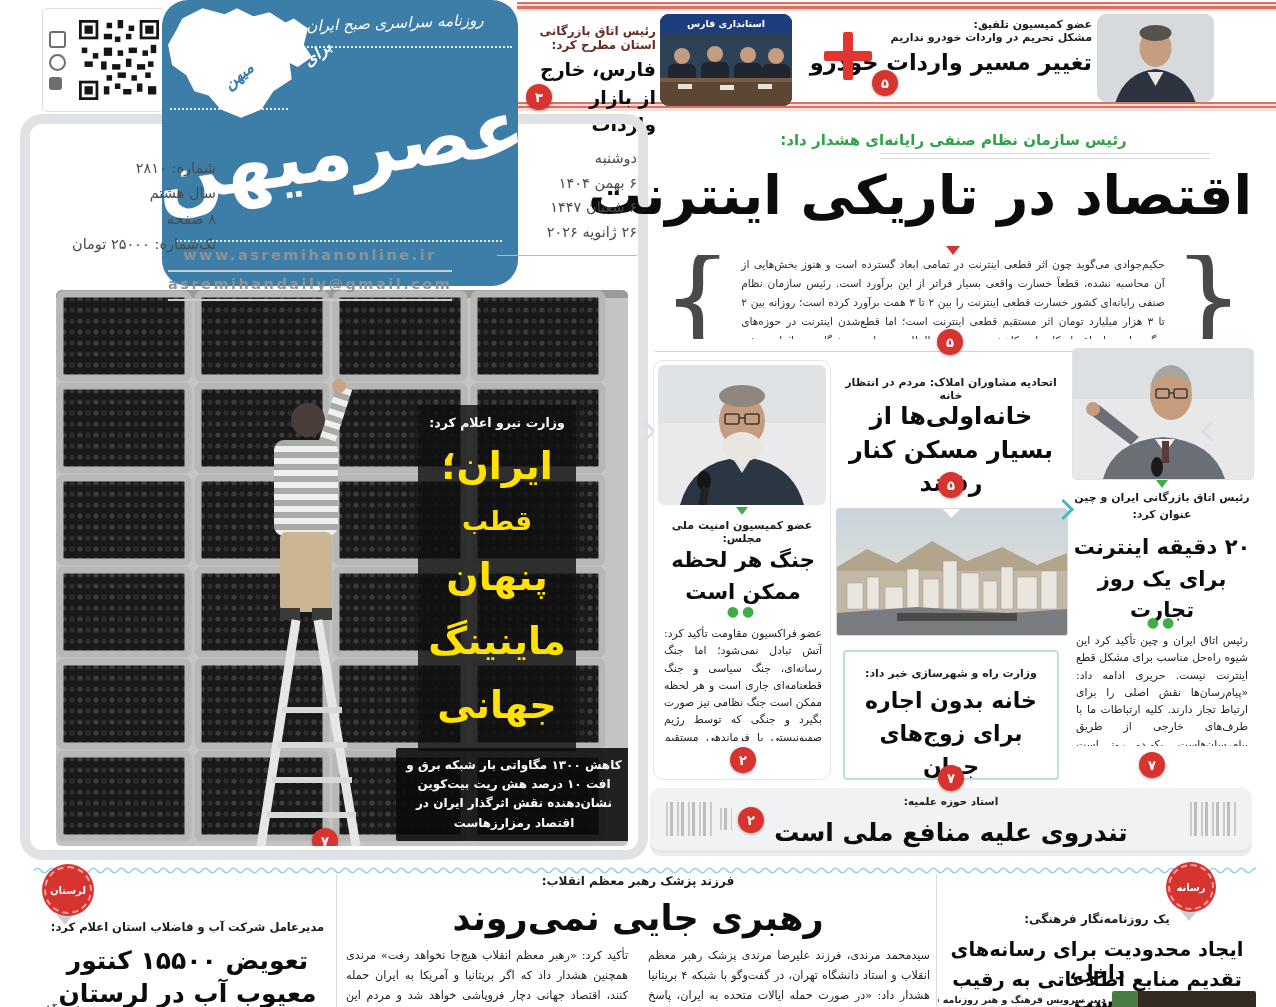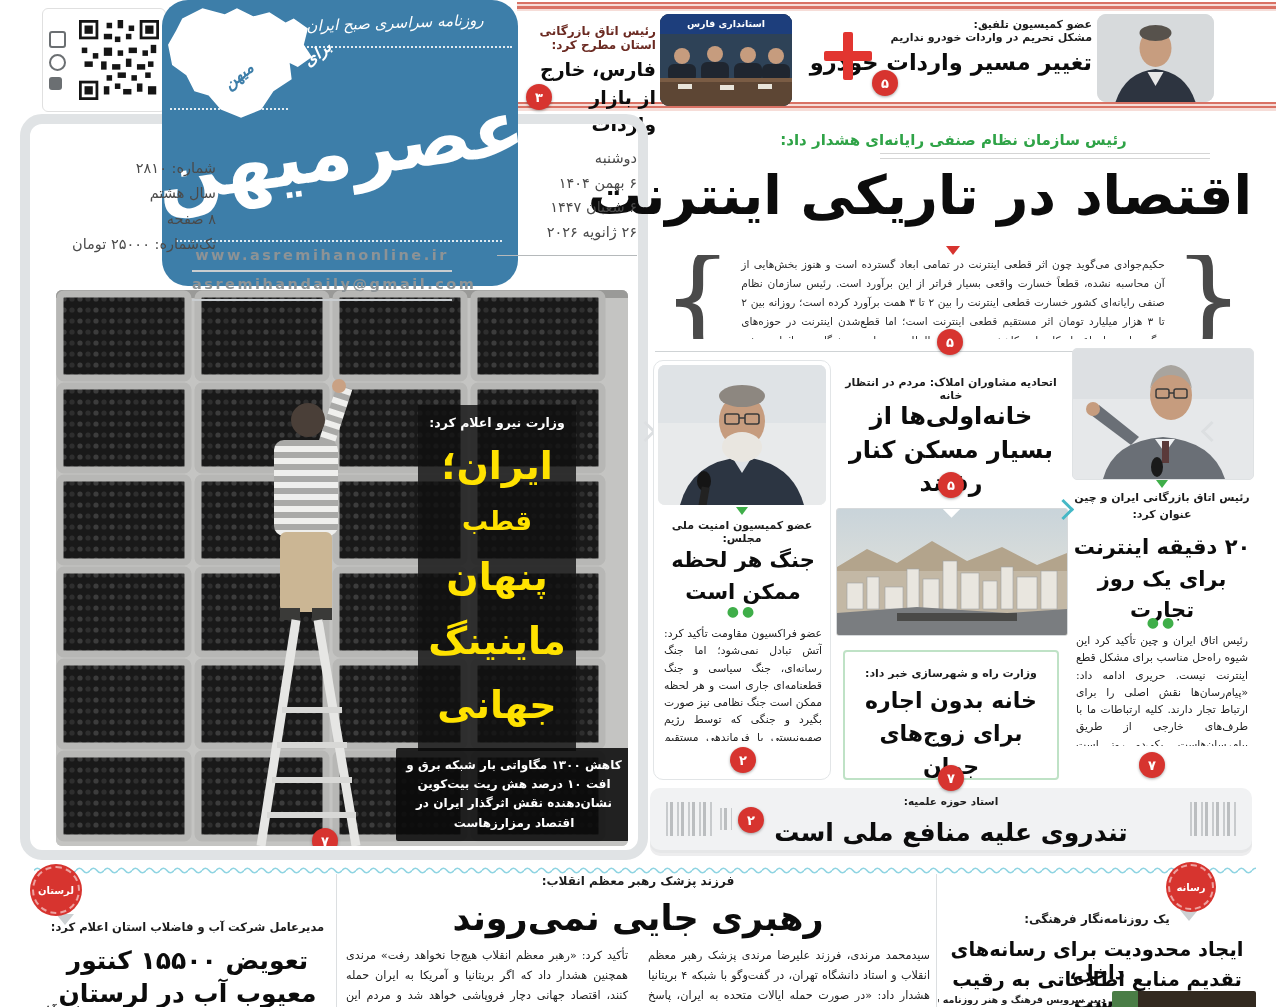--- a/index.html
+++ b/index.html
@@ -26,21 +26,21 @@
   .chev-teal{border-color:#45b8c6;}
   .dotl{position:absolute;border-top:2px dotted rgba(255,255,255,.85);}
   .vline{position:absolute;width:1px;background:#dcdfe1;}
   .brace{font-size:112px;line-height:84px;color:#4a4a4a;}
   .frame{position:absolute;border:10px solid #e0e3e5;border-radius:22px;box-sizing:border-box;background:transparent;}
   .photo{position:absolute;overflow:hidden;border-radius:9px;}
   .media-photo{background:linear-gradient(90deg,#4a7d46 0 26px,#332a20 26px);}
   .notch{position:absolute;width:12px;height:12px;background:#fff;transform:rotate(45deg);
          border-left:1px solid #d6d9db;border-top:1px solid #d6d9db;}
   .urlline{height:27px;border-bottom:2px solid #c9cdd0;color:#8d9396;font-weight:700;font-size:14.5px;
-           letter-spacing:2.5px;text-align:center;direction:ltr;line-height:25px;margin-left:24px;}
+           letter-spacing:2.5px;text-align:center;direction:ltr;line-height:25px;}
 </style>
 </head>
 <body>
 
 <div class="page">
 
   <div class="stripes" style="left:517px;top:2px;width:759px;height:9px;"></div>
   <div class="stripes" style="left:517px;top:102px;width:759px;height:9px;"></div>
 
   <div class="photo" style="left:1097px;top:14px;width:117px;height:88px;background:#d7dadc;">
@@ -377,21 +377,21 @@
         <path d="M0 5.5 Q3.5 1 7 5.5 Q10.5 10 14 5.5" fill="none" stroke="#8fd4e2" stroke-width="1.6"></path>
       </pattern>
         </defs>
       <rect width="1222" height="9" fill="url(#wave)"></rect>
     </svg>
   </div>
 
   <div class="vline" style="left:336px;top:874px;height:133px;"></div>
   <div class="vline" style="left:936px;top:874px;height:133px;"></div>
 
-  <div class="badge" style="left:32px;top:866px;width:44px;height:44px;">لرستان</div>
+  <div class="badge" style="left:44px;top:866px;width:44px;height:44px;">لرستان</div>
   <div class="tri tri-gray" style="left:56px;top:914px;"></div>
   <div class="abs c kckr" style="left:40px;top:920px;width:295px;font-size:11.5px;">مدیرعامل شرکت آب و فاضلاب استان اعلام کرد:</div>
   <div class="abs c hdl" style="left:40px;top:936px;width:295px;font-size:25px;line-height:1.32;">تعویض ۱۵۵۰۰ کنتور معیوب آب در لرستان</div>
   <div class="abs" style="left:40px;top:999px;width:290px;text-align:left;direction:rtl;">
     
     <span style="font-size:10.5px;font-weight:700;font-style:italic;color:#222;">نسرین بیرانوند | عصرمیهن | خرم‌آباد</span>
   </div>
 
   <div class="abs c kckr" style="left:338px;top:874px;width:600px;font-size:12px;">فرزند پزشک رهبر معظم انقلاب:</div>
   <div class="abs c hdl" style="left:338px;top:890px;width:600px;font-size:35px;">رهبری جایی نمی‌روند</div>

